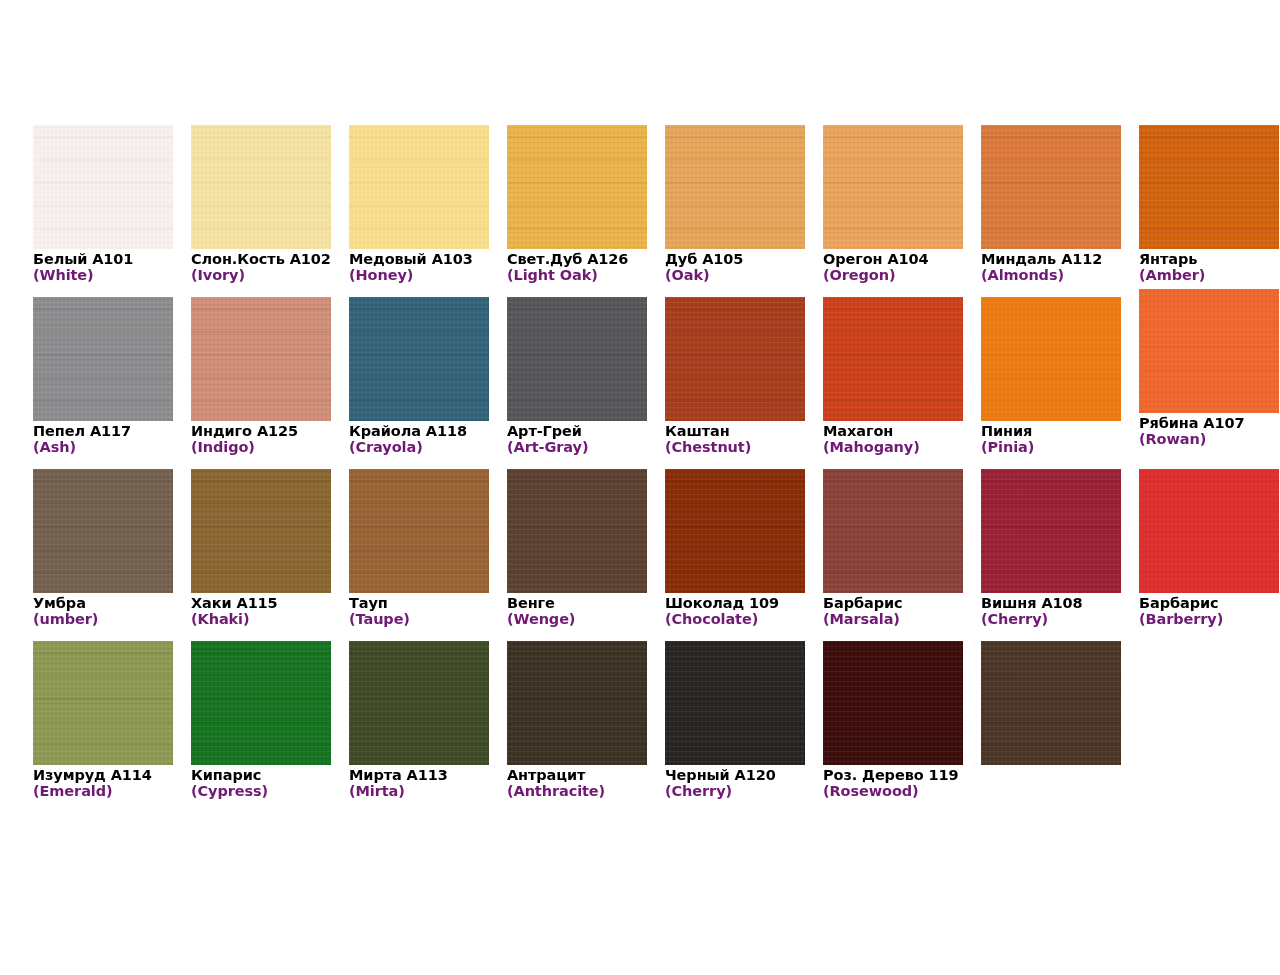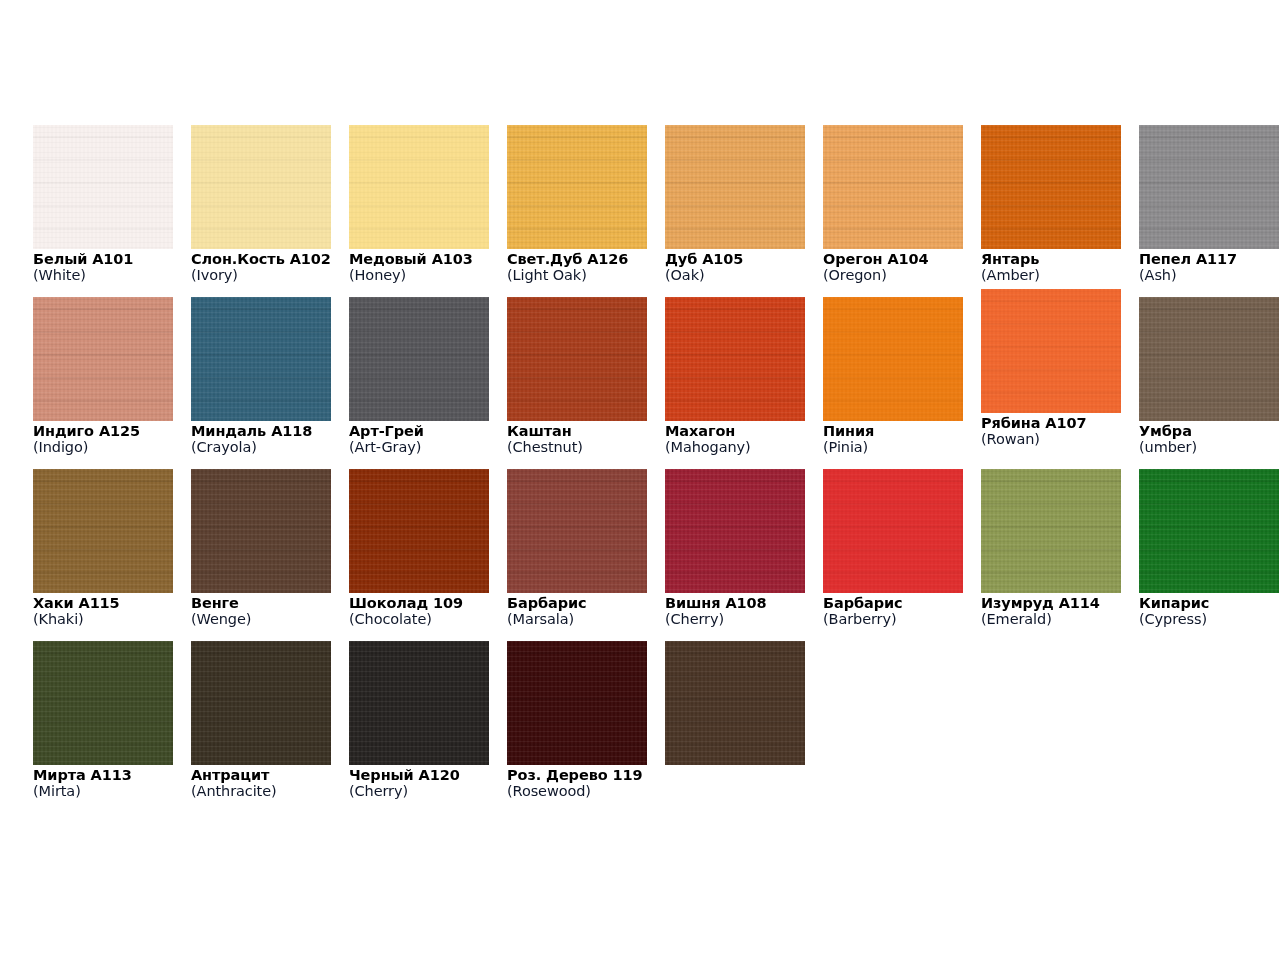--- a/index.html
+++ b/index.html
@@ -93,23 +93,23 @@
   .label-ru {
     color: #000000;
     font-size: 14.5px;
     font-weight: bold;
     line-height: 16px;
     white-space: nowrap;
     letter-spacing: -0.1px;
   }
 
   .label-en {
-    color: #0f172a;
+    color: #701a75;
     font-size: 14.5px;
-    font-weight: normal;
+    font-weight: bold;
     line-height: 16px;
     white-space: nowrap;
     letter-spacing: -0.1px;
   }
 
   
   .swatch-cell.offset-up .swatch-chip { margin-top: -8px; }
   .swatch-cell.offset-up .swatch-labels { top: 118px; }
 </style>
 </head>
@@ -153,20 +153,27 @@
         </div>
       </div>
       <div class="swatch-cell">
         <div class="swatch-chip grain-strong" style="background: rgb(237, 165, 92);"></div>
         <div class="swatch-labels">
           <div class="label-ru">Орегон A104</div>
           <div class="label-en">(Oregon)</div>
         </div>
       </div>
       <div class="swatch-cell">
+        <div class="swatch-chip" style="background: rgb(222, 122, 60);"></div>
+        <div class="swatch-labels">
+          <div class="label-ru">Миндаль A112</div>
+          <div class="label-en">(Almonds)</div>
+        </div>
+      </div>
+      <div class="swatch-cell">
         <div class="swatch-chip" style="background: rgb(212, 98, 12);"></div>
         <div class="swatch-labels">
           <div class="label-ru">Янтарь</div>
           <div class="label-en">(Amber)</div>
         </div>
       </div>
       <div class="swatch-cell">
         <div class="swatch-chip" style="background: rgb(141, 140, 142);"></div>
         <div class="swatch-labels">
           <div class="label-ru">Пепел A117</div>
@@ -176,21 +183,21 @@
       <div class="swatch-cell">
         <div class="swatch-chip grain-strong" style="background: rgb(210, 143, 121);"></div>
         <div class="swatch-labels">
           <div class="label-ru">Индиго A125</div>
           <div class="label-en">(Indigo)</div>
         </div>
       </div>
       <div class="swatch-cell">
         <div class="swatch-chip" style="background: rgb(50, 98, 122);"></div>
         <div class="swatch-labels">
-          <div class="label-ru">Миндаль A118</div>
+          <div class="label-ru">Крайола A118</div>
           <div class="label-en">(Crayola)</div>
         </div>
       </div>
       <div class="swatch-cell">
         <div class="swatch-chip grain-strong" style="background: rgb(86, 86, 90);"></div>
         <div class="swatch-labels">
           <div class="label-ru">Арт-Грей</div>
           <div class="label-en">(Art-Gray)</div>
         </div>
       </div>
@@ -230,20 +237,27 @@
         </div>
       </div>
       <div class="swatch-cell">
         <div class="swatch-chip grain-strong" style="background: rgb(138, 101, 49);"></div>
         <div class="swatch-labels">
           <div class="label-ru">Хаки A115</div>
           <div class="label-en">(Khaki)</div>
         </div>
       </div>
       <div class="swatch-cell">
+        <div class="swatch-chip" style="background: rgb(155, 98, 52);"></div>
+        <div class="swatch-labels">
+          <div class="label-ru">Тауп</div>
+          <div class="label-en">(Taupe)</div>
+        </div>
+      </div>
+      <div class="swatch-cell">
         <div class="swatch-chip grain-strong" style="background: rgb(92, 64, 48);"></div>
         <div class="swatch-labels">
           <div class="label-ru">Венге</div>
           <div class="label-en">(Wenge)</div>
         </div>
       </div>
       <div class="swatch-cell">
         <div class="swatch-chip" style="background: rgb(138, 43, 6);"></div>
         <div class="swatch-labels">
           <div class="label-ru">Шоколад 109</div>

